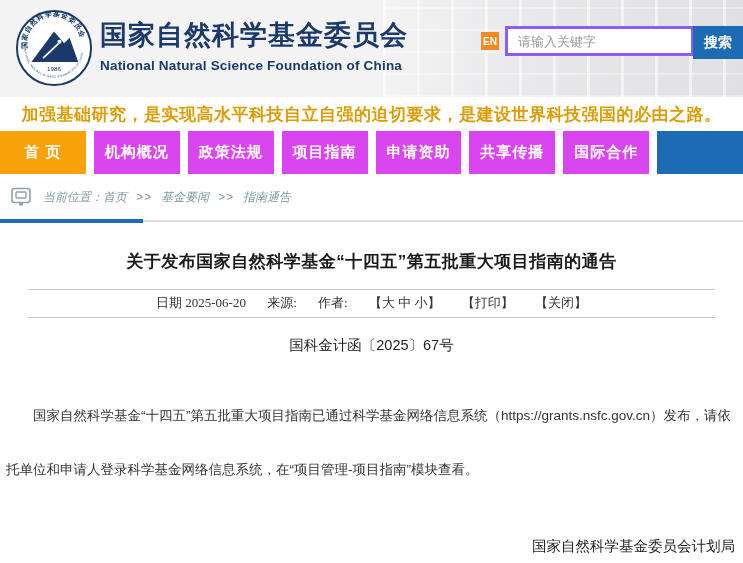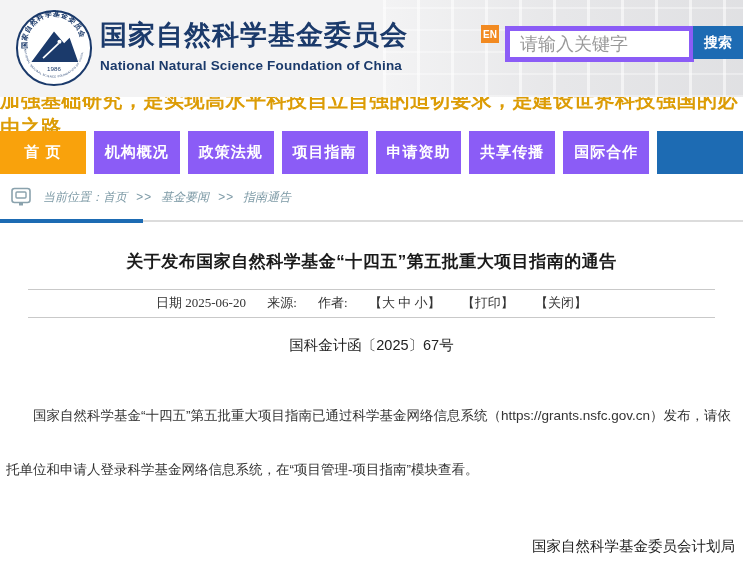--- a/index.html
+++ b/index.html
@@ -17,45 +17,45 @@
     background:
       repeating-linear-gradient(90deg, rgba(255,255,255,.55) 0 3px, rgba(0,0,0,0) 3px 34px),
       repeating-linear-gradient(0deg, rgba(255,255,255,.35) 0 2px, rgba(0,0,0,0) 2px 22px),
       linear-gradient(90deg, rgba(130,132,142,0) 0%, rgba(130,132,142,.10) 45%, rgba(130,132,142,.17) 100%);
   }
   .logo{position:absolute;left:15px;top:9px;width:78px;height:78px;cursor:pointer;}
   .brand{position:absolute;left:100px;top:21px;}
   .brand-cn{font-size:27px;font-weight:bold;color:#1b3a6b;letter-spacing:1px;line-height:1.1;}
   .brand-en{font-size:13.5px;font-weight:bold;color:#1b3a6b;margin-top:7px;letter-spacing:.2px;}
   .en-badge{
-    position:absolute;left:481px;top:25px;width:18px;height:18px;background:#f28a21;
+    position:absolute;left:481px;top:32px;width:18px;height:18px;background:#f28a21;
     color:#fff;font-size:10px;font-weight:bold;display:flex;align-items:center;justify-content:center;
     cursor:pointer;
   }
   .search-input{
-    position:absolute;left:505px;top:26px;width:189px;height:36px;box-sizing:border-box;
-    border:5px solid #8b5cf6;background:#fff;padding:0 10px;font-size:18px;color:#333;outline:none;
+    position:absolute;left:505px;top:26px;width:189px;height:30px;box-sizing:border-box;
+    border:3px solid #8b5cf6;background:#fff;padding:0 10px;font-size:13px;color:#333;outline:none;
     font-family:inherit;
   }
   .search-input::placeholder{color:#999;}
   .search-btn{
     position:absolute;left:693px;top:26px;width:50px;height:33px;border:none;background:#1d6bb3;
     color:#fff;font-size:14px;font-weight:bold;cursor:pointer;font-family:inherit;
   }
 
   
   .slogan{
     height:34px;background:#fff;display:flex;align-items:center;justify-content:center;
-    color:#dc9c05;font-size:20px;font-weight:bold;letter-spacing:.5px;
+    color:#dc9c05;font-size:17px;font-weight:bold;letter-spacing:.5px;
   }
 
   
   .main-nav{height:43px;display:grid;grid-template-columns:repeat(8,1fr);gap:8px;background:#fff;}
   .nav-item{
-    background:#8b5cf6;color:#fff;display:flex;align-items:center;justify-content:center;
+    background:#d946ef;color:#fff;display:flex;align-items:center;justify-content:center;
     font-size:15px;font-weight:bold;letter-spacing:1px;cursor:pointer;text-decoration:none;
   }
   .nav-item.active{background:#f9a20c;}
   .nav-filler{background:#1d6bb3;}
 
   
   .breadcrumb{
     position:relative;height:46px;display:flex;align-items:center;padding-left:10px;
     color:#7d9aa6;font-size:12px;border-bottom:2px solid #dcdcdc;background:#fff;font-style:italic;
   }

